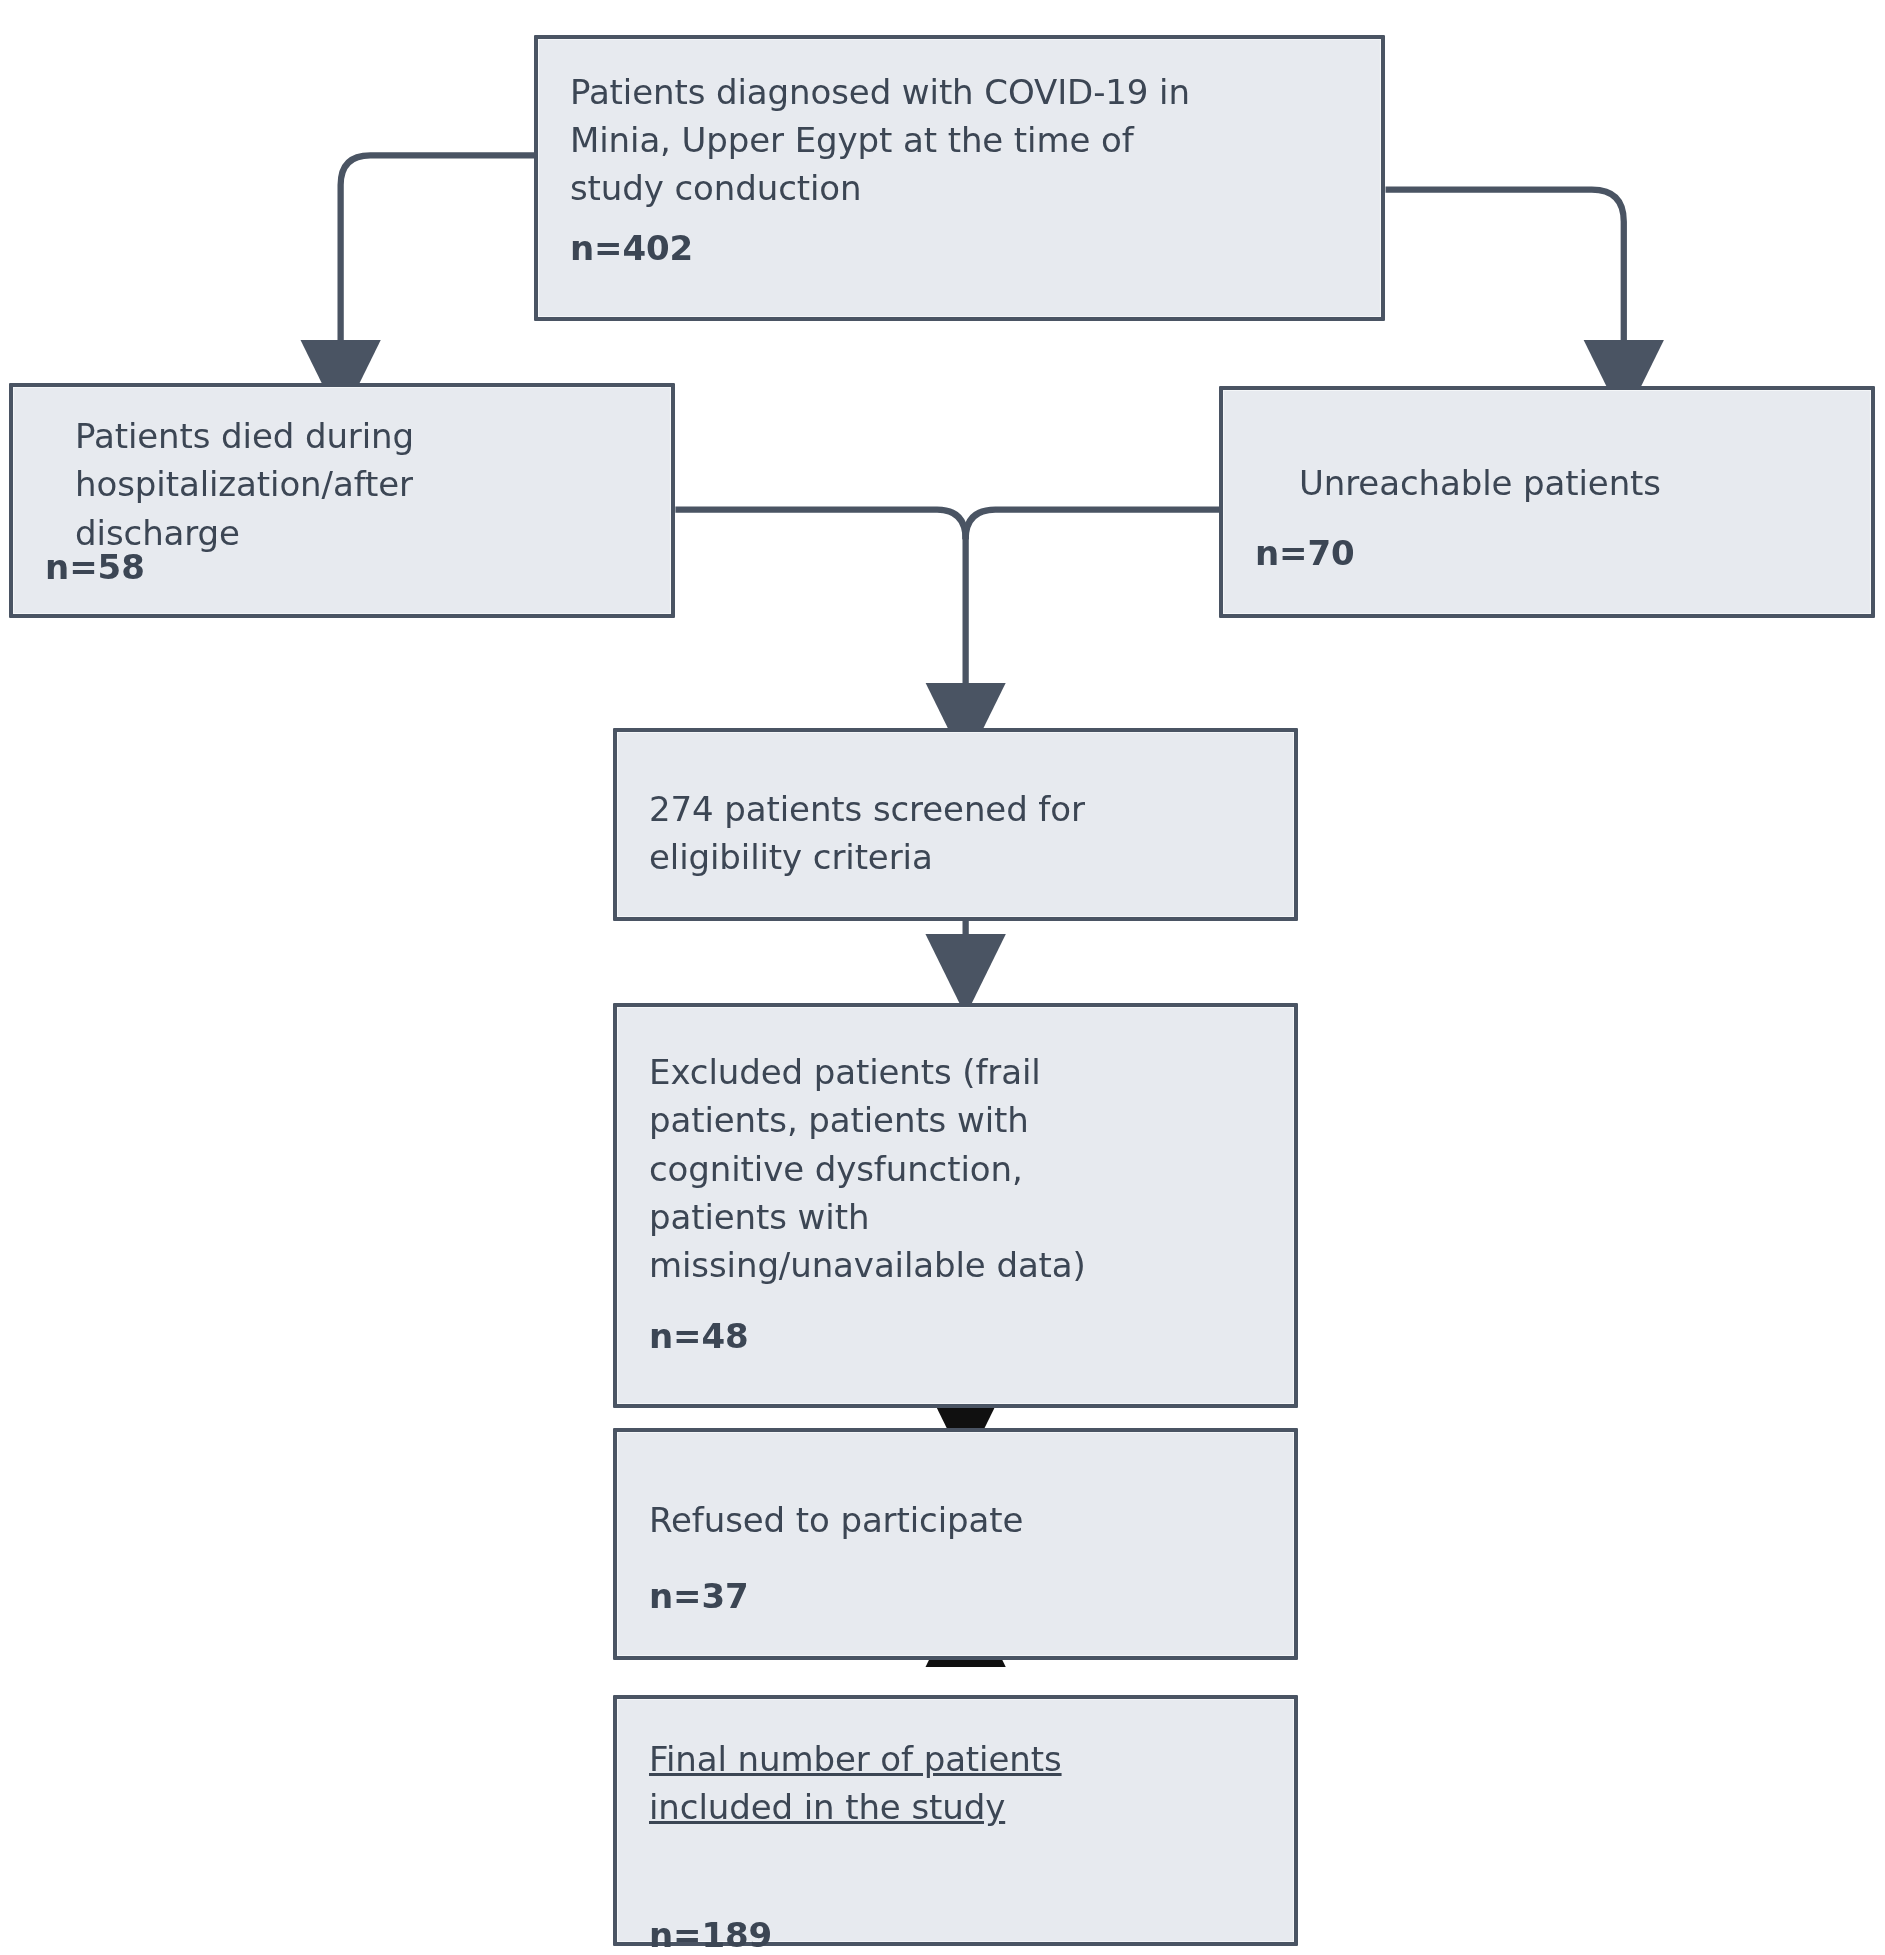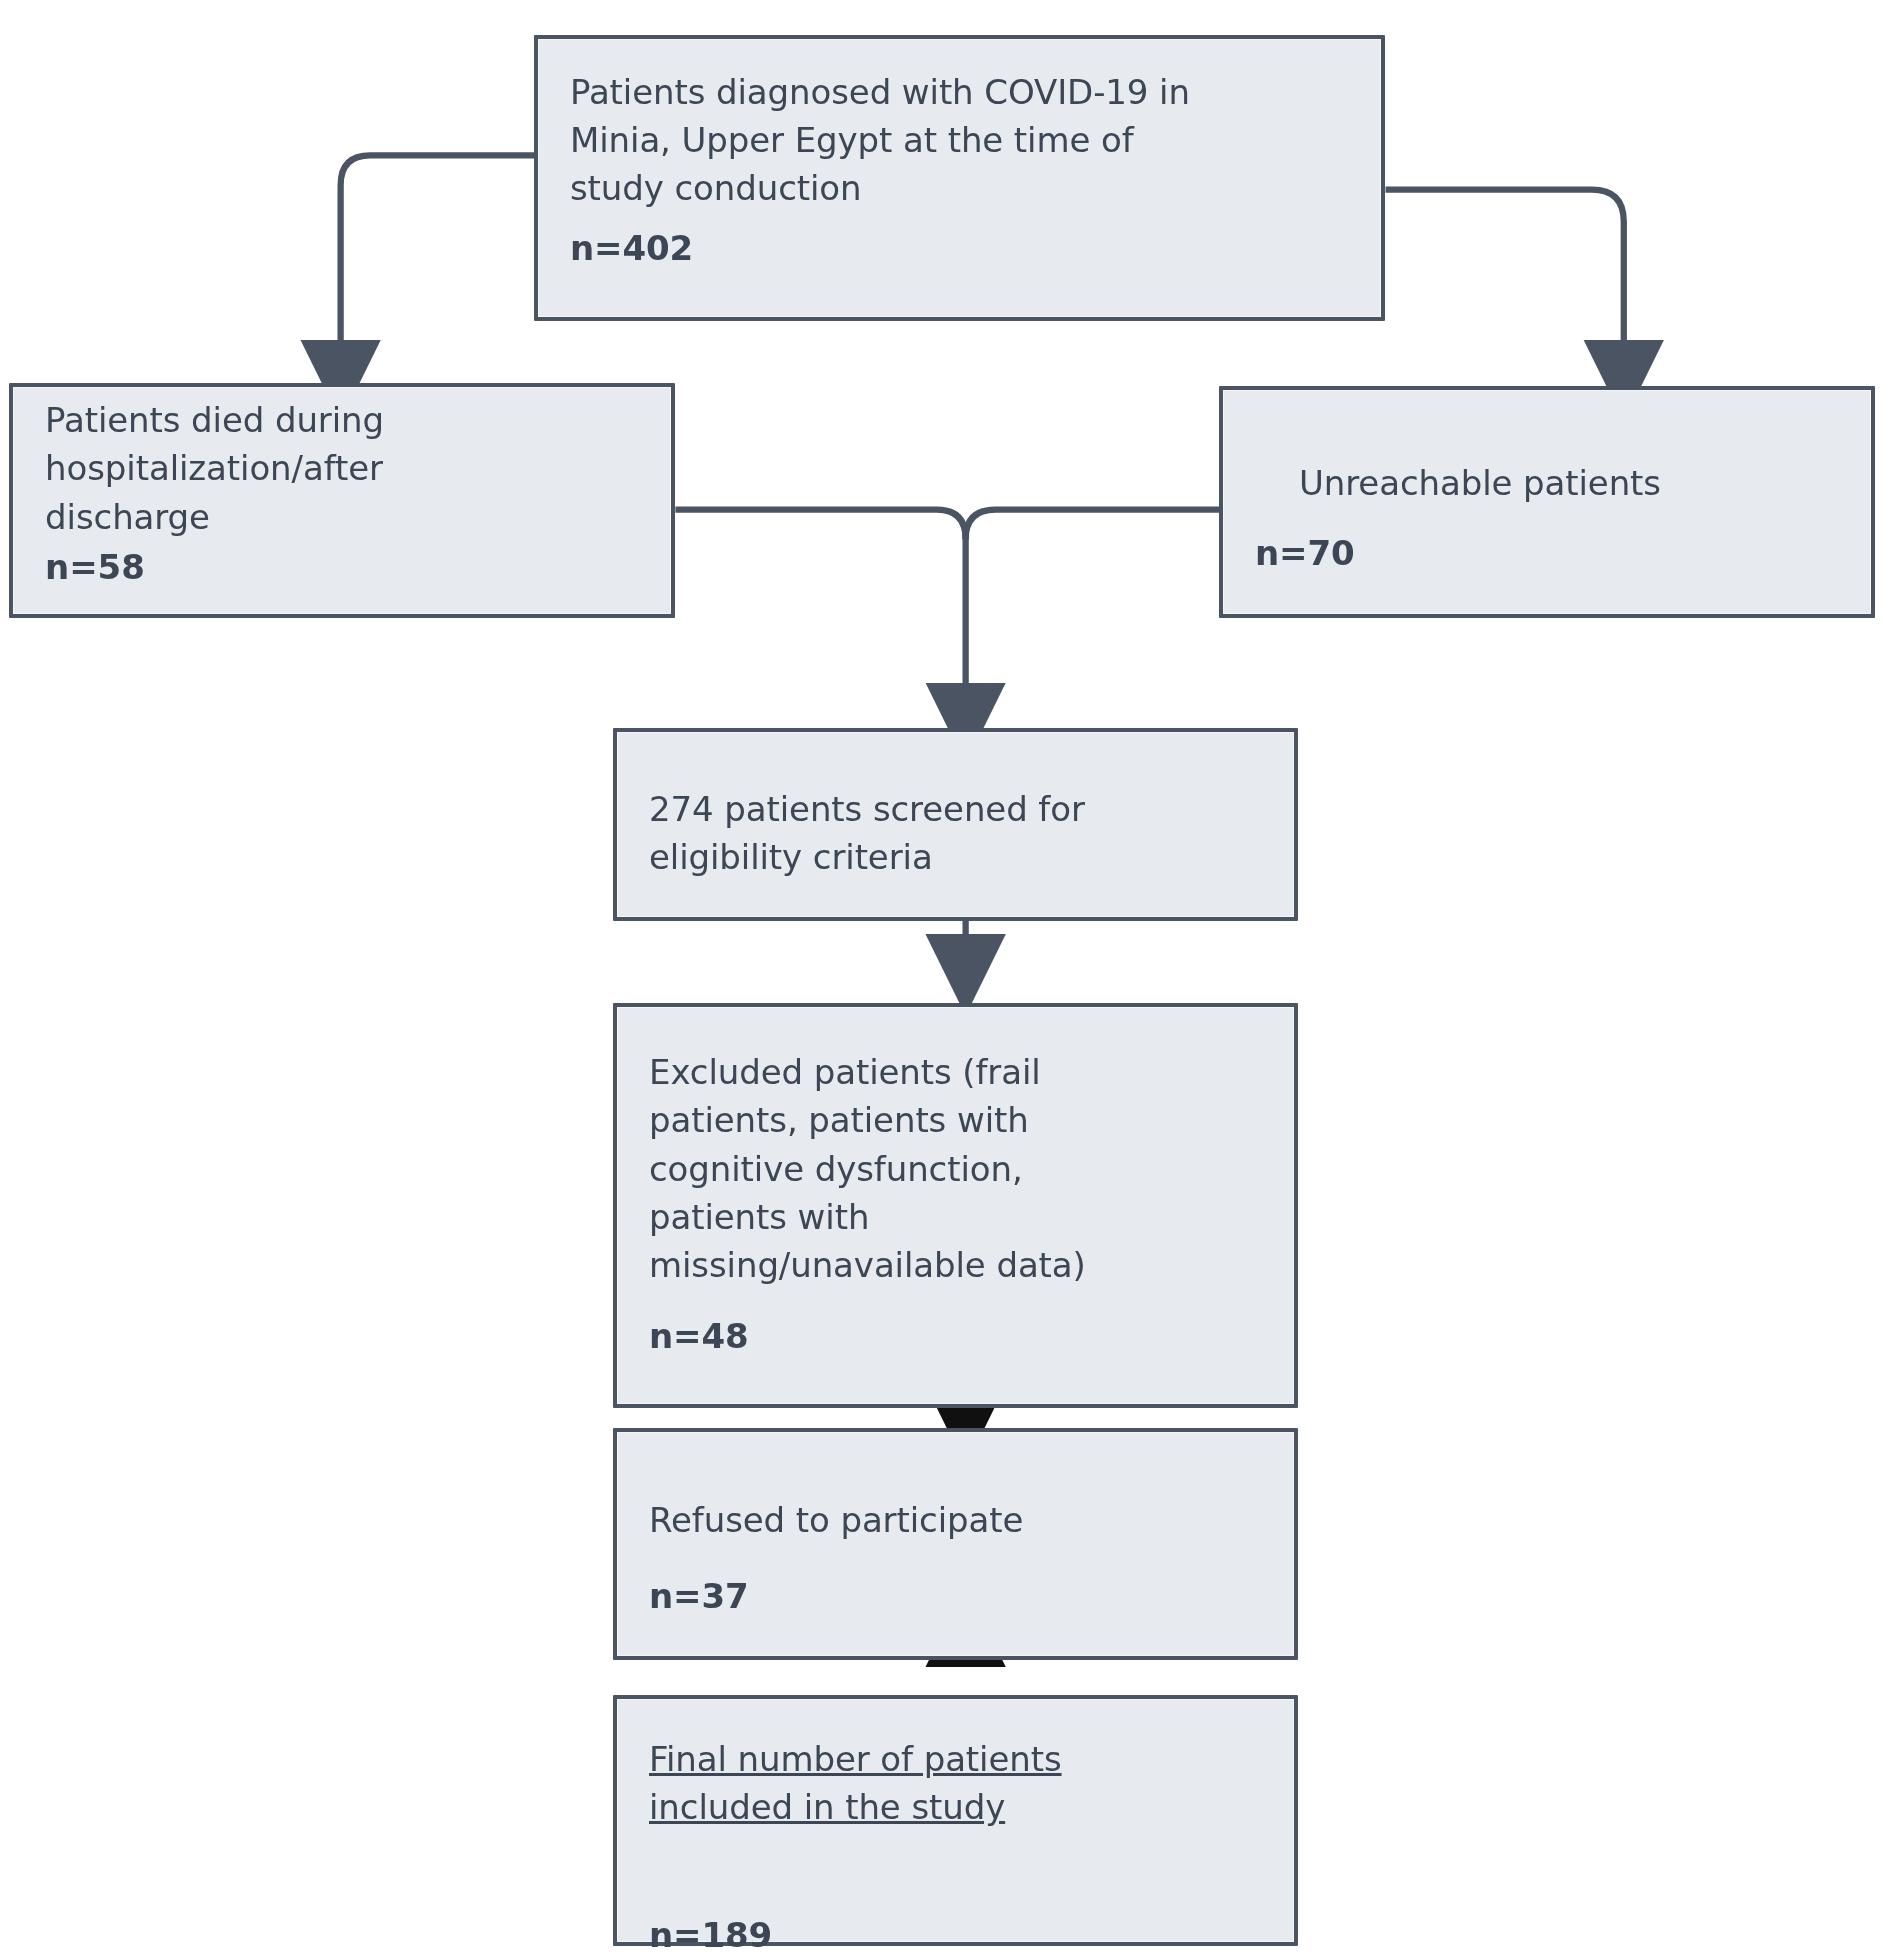--- a/index.html
+++ b/index.html
@@ -103,21 +103,21 @@
   </svg>
 
   <div id="boxes">
       <div class="flow-box" style="left: 534px; top: 10.3px; width: 851px; height: 286px; margin-top: 25px;">
         <div class="box-text" style="top: 28.6px;">Patients diagnosed with COVID-19 in
 Minia, Upper Egypt at the time of
 study conduction</div>
         <div class="box-n" style="top: 189px;">n=402</div>
       </div>
       <div class="flow-box" style="left: 9.1px; top: 383px; width: 666px; height: 235px;">
-        <div class="box-text" style="top: 9px;">Patients died during
+        <div class="box-text" style="top: 25px; margin-left: 30px;">Patients died during
 hospitalization/after
 discharge</div>
         <div class="box-n" style="top: 160px;">n=58</div>
       </div>
       <div class="flow-box" style="left: 1219px; top: 386px; width: 656px; height: 232px;">
         <div class="box-text" style="top: 69px; margin-left: 44px;">Unreachable patients</div>
         <div class="box-n" style="top: 143px;">n=70</div>
       </div>
       <div class="flow-box" style="left: 613px; top: 728px; width: 685px; height: 193px;">
         <div class="box-text" style="top: 53px;">274 patients screened for

